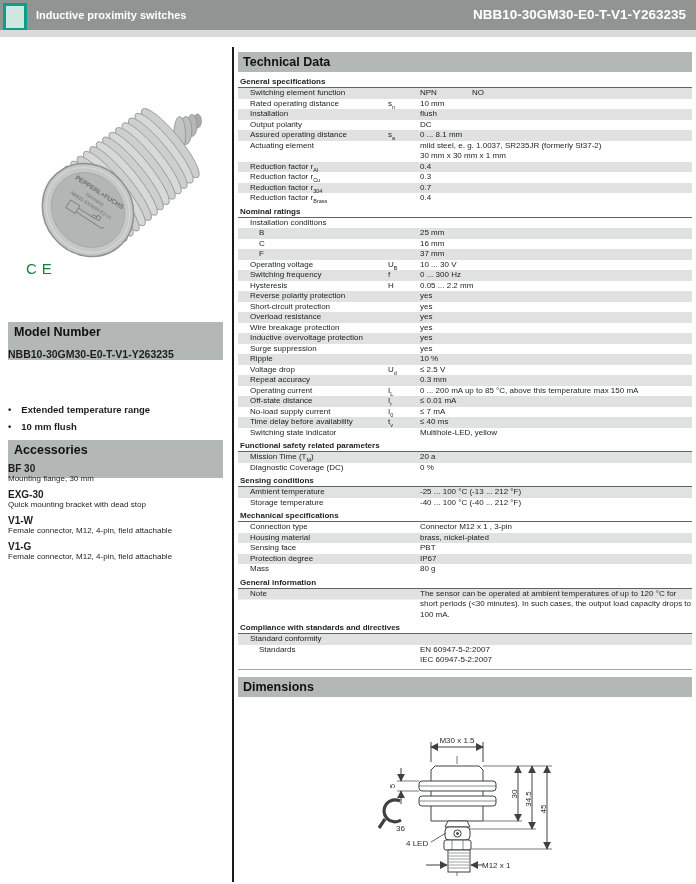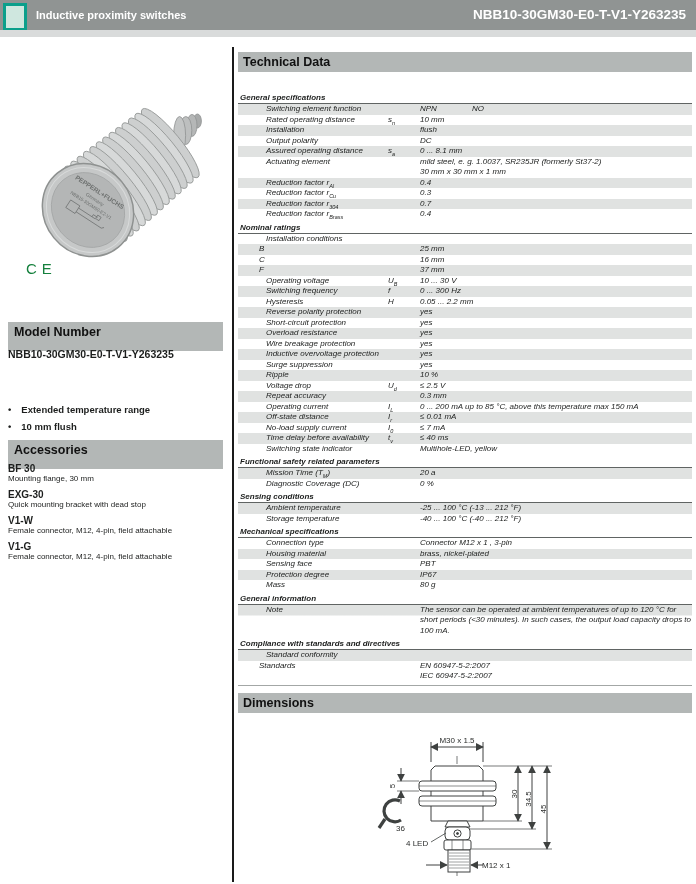--- a/index.html
+++ b/index.html
@@ -14,42 +14,42 @@
   .topbar-model{position:absolute;right:10px;top:0;height:30px;line-height:30px;
                 color:#ffffff;font-weight:bold;font-size:13.5px;}
   .substrip{position:absolute;left:0;top:30px;width:696px;height:7px;background:#d9dbdb;}
   .vdivider{position:absolute;left:232px;top:47px;width:1.5px;height:835px;background:#1a1a1a;}
 
   
   .leftcol{position:absolute;left:0;top:0;width:232px;height:884px;}
   .photo-svg{position:absolute;left:10px;top:50px;}
   .ce{position:absolute;left:26px;top:260px;font-size:15px;letter-spacing:5px;
       font-weight:400;color:#15803d;}
-  .lbar{position:absolute;left:8px;width:215px;height:29px;background:#b3b7b6;
+  .lbar{position:absolute;left:8px;width:215px;height:38px;background:#b3b7b6;
         line-height:21px;font-weight:bold;font-size:12.5px;padding-left:6px;
         box-sizing:border-box;color:#111;}
   .modelnum{position:absolute;left:8px;top:348px;font-size:10.5px;font-weight:bold;}
   .features-list{position:absolute;left:8px;top:404px;margin:0;padding:0;list-style:none;}
   .features-list li{display:flex;gap:10px;font-size:9.5px;font-weight:bold;
                     line-height:12px;margin-bottom:5px;}
   .features-list .bullet{font-size:9.5px;}
   .acc-list{position:absolute;left:8px;top:463px;width:212px;}
   .acc-item{margin-bottom:5px;}
   .acc-name{font-size:10px;font-weight:bold;line-height:11px;}
   .acc-desc{font-size:8px;line-height:10px;}
 
   
   .rightcol{position:absolute;left:238px;top:52px;width:454px;}
   .rbar{width:454px;height:20px;background:#b3b7b6;line-height:20px;font-weight:bold;
         font-size:12.5px;padding-left:5px;box-sizing:border-box;color:#111;}
-  .tech-rows{margin-top:20px;font-size:8px;font-style:italic;}
+  .tech-rows{margin-top:4px;font-size:8px;}
   .tsec{margin-top:2px;border-bottom:1.2px solid #606463;font-weight:bold;
         height:11px;line-height:11px;padding-left:2px;}
   .trow{display:grid;grid-template-columns:150px 32px 52px auto;line-height:10.5px;}
-  .trow .lbl{padding-left:28px;}
+  .trow .lbl{padding-left:12px;}
   .trow.indent2 .lbl{padding-left:21px;}
   .trow .val{white-space:pre-line;}
   .trow.shaded{background:#e0e2e1;}
   .trow.shadeFirst{background:linear-gradient(#e0e2e1,#e0e2e1) left top / 100% 10.5px no-repeat;}
   sub{font-size:5.5px;line-height:0;}
   .endrule{margin-top:3px;height:1.5px;background:#a3a7a6;}
   .dimbar{margin-top:7px;}
   .dim-svg{position:absolute;left:370px;top:700px;}
   .dim-svg text{font-family:"Liberation Sans",sans-serif;font-size:8px;fill:#2b2d2c;}
   .photo-svg text{font-family:"Liberation Sans",sans-serif;fill:#6e7170;}

